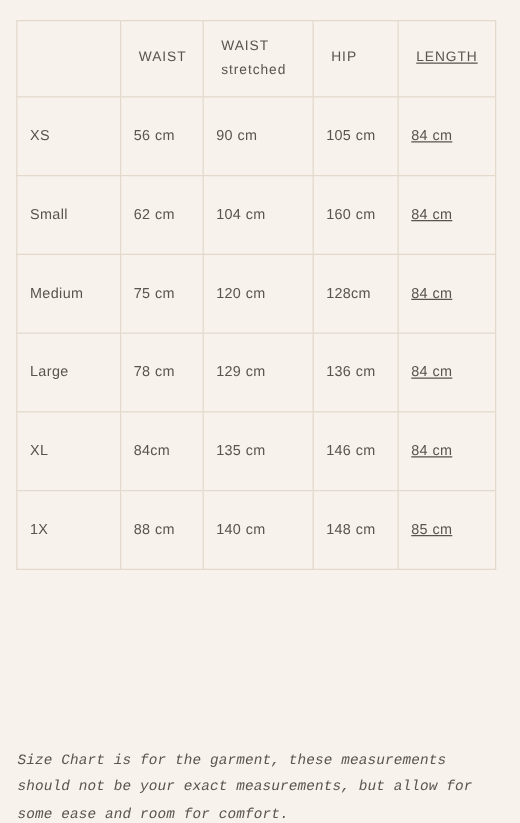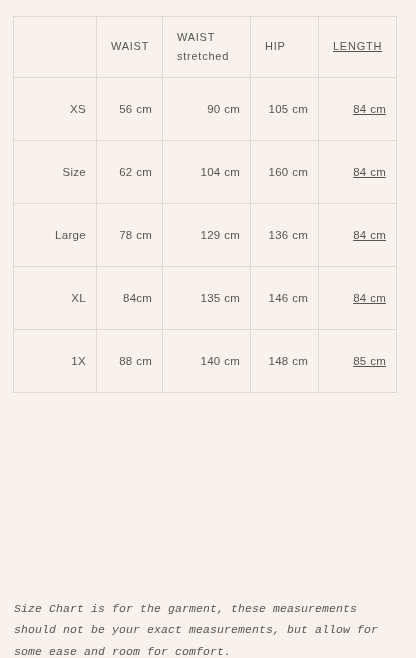--- a/index.html
+++ b/index.html
@@ -28,21 +28,21 @@
     top: 16px;
     width: 383px;
     border-collapse: collapse;
     table-layout: fixed;
   }
 
   .size-table td,
   .size-table th {
     border: 1px solid #e3d9cc;
     padding: 0 10px;
-    text-align: right;
+    text-align: left;
     vertical-align: middle;
     font-weight: normal;
     font-size: 11.5px;
     line-height: 1.75;
     color: #5a5450;
     letter-spacing: 0.2px;
     word-spacing: 0.5px;
   }
 
   .size-table thead td {
@@ -115,24 +115,31 @@
     </thead>
     <tbody id="table-body">
         <tr>
           <td class="col-size">XS</td>
           <td class="col-waist">56 cm</td>
           <td class="col-stretched">90 cm</td>
           <td class="col-hip">105 cm</td>
           <td class="col-length">84 cm</td>
         </tr>
         <tr>
-          <td class="col-size">Size</td>
+          <td class="col-size">Small</td>
           <td class="col-waist">62 cm</td>
           <td class="col-stretched">104 cm</td>
           <td class="col-hip">160 cm</td>
+          <td class="col-length">84 cm</td>
+        </tr>
+        <tr>
+          <td class="col-size">Medium</td>
+          <td class="col-waist">75 cm</td>
+          <td class="col-stretched">120 cm</td>
+          <td class="col-hip">128cm</td>
           <td class="col-length">84 cm</td>
         </tr>
         <tr>
           <td class="col-size">Large</td>
           <td class="col-waist">78 cm</td>
           <td class="col-stretched">129 cm</td>
           <td class="col-hip">136 cm</td>
           <td class="col-length">84 cm</td>
         </tr>
         <tr>

